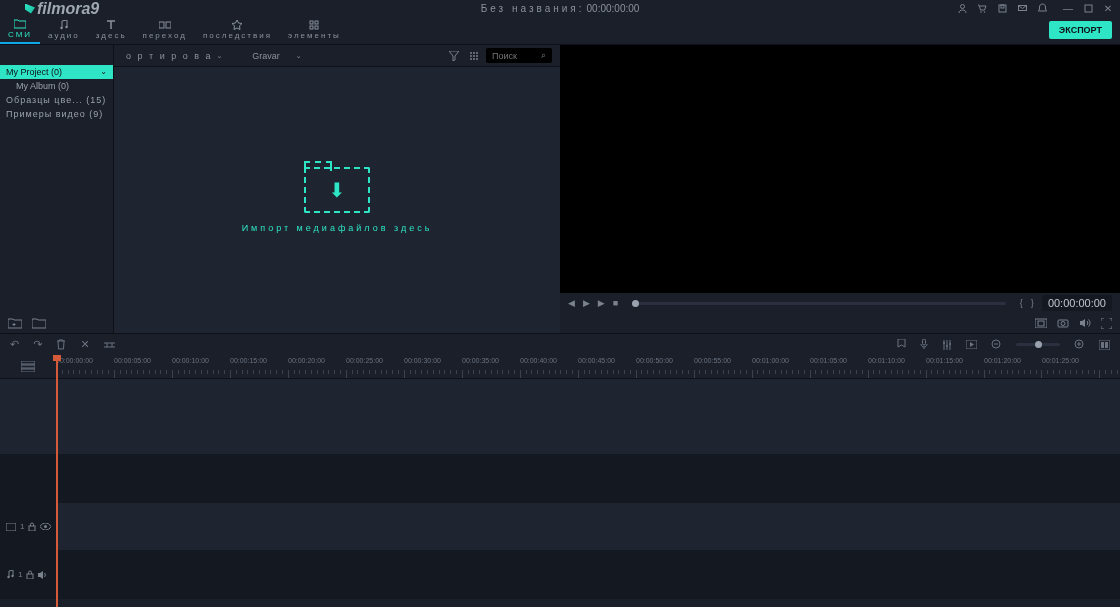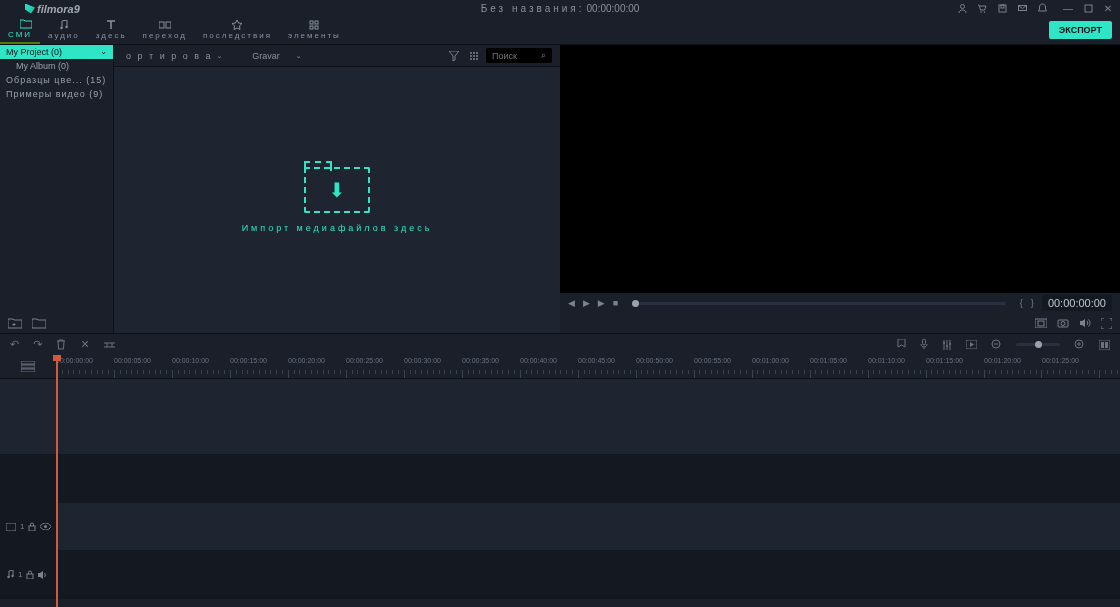--- a/index.html
+++ b/index.html
@@ -1,42 +1,42 @@
 <!DOCTYPE html>
 <html><head>
 <meta charset="utf-8">
 <style>
 * { margin: 0; padding: 0; box-sizing: border-box; font-family: Arial, sans-serif; }
 body { width: 1120px; height: 607px; background: #1a1f29; color: #8a929e; font-size: 10px; overflow: hidden; }
 
 
 .menubar { height: 17px; background: #1a1f29; display: flex; align-items: center; padding: 0 6px; }
-.logo { color: #a0a8b0; font-size: 11px; font-style: italic; font-weight: bold; margin-right: 10px; display: flex; align-items: center; padding-left: 19px; }
+.logo { color: #a0a8b0; font-size: 16px; font-style: italic; font-weight: bold; margin-right: 10px; display: flex; align-items: center; padding-left: 19px; }
 .logo-icon { width: 10px; height: 10px; background: linear-gradient(135deg,#2ee6c5,#1ab89c); clip-path: polygon(0 0,100% 40%,60% 100%,0 60%); margin-right: 2px; }
 .menu-items { display: flex; gap: 12px; }
 .menu-items span { font-size: 9px; color: #9aa2ad; cursor: pointer; }
 .title-center { position: absolute; left: 50%; transform: translateX(-50%); font-size: 10px; color: #8a929e; letter-spacing: 3px; }
 .title-center .time { letter-spacing: 0; margin-left: 2px; }
 .topright-icons { margin-left: auto; display: flex; gap: 8px; align-items: center; }
 .topright-icons .ic { width: 12px; height: 12px; display: flex; align-items: center; justify-content: center; color: #7a828e; cursor: pointer; }
 
 
 .tabs-row { height: 28px; background: #1a1f29; display: flex; align-items: flex-end; border-bottom: 1px solid #0d1016; position: relative; }
 .tab { display: flex; flex-direction: column; align-items: center; justify-content: center; padding: 0 8px; height: 28px; cursor: pointer; font-size: 8px; letter-spacing: 2px; color: #8a929e; }
 .tab .tab-ic { width: 12px; height: 10px; margin-bottom: 1px; display: flex; align-items: center; justify-content: center; }
-.tab.active { color: #2ee6c5; border-bottom: 2px solid #4d7c0f; align-items: flex-end; }
+.tab.active { color: #2ee6c5; border-bottom: 2px solid #0ea5e9; }
 .export-btn { position: absolute; right: 8px; top: 4px; background: #2ee6c5; color: #0d1016; font-size: 9px; font-weight: bold; padding: 4px 10px; border-radius: 2px; cursor: pointer; }
 
 
 .main { display: flex; height: 288px; }
 
 
 .sidebar { width: 114px; background: #1a1f29; border-right: 1px solid #0d1016; position: relative; overflow: visible; }
 .sidebar-item { font-size: 9px; padding: 2px 6px; color: #9aa2ad; cursor: pointer; white-space: nowrap; }
-.sidebar-item.sel { background: #2ee6c5; color: #0d1016; }
+.sidebar-item.sel { background: #2ee6c5; color: #0d1016; margin-top: 20px; }
 .sidebar-item.indent { padding-left: 16px; }
 .sidebar-chev { float: right; font-size: 8px; }
 .sidebar-bottom { position: absolute; bottom: 0; left: 0; width: 100%; height: 20px; display: flex; align-items: center; gap: 10px; padding: 0 8px; }
 .sidebar-bottom .ic { color: #7a828e; cursor: pointer; }
 
 
 .media-panel { width: 446px; background: #1e2430; display: flex; flex-direction: column; position: relative; }
 .media-toolbar { height: 22px; display: flex; align-items: center; padding: 0 8px; gap: 4px; background: #1a1f29; border-bottom: 1px solid #0d1016; }
 .media-toolbar .dd { font-size: 9px; color: #8a929e; cursor: pointer; padding: 0 4px; display: flex; align-items: center; gap: 4px; }
 .media-toolbar .dd-chev { font-size: 7px; }

